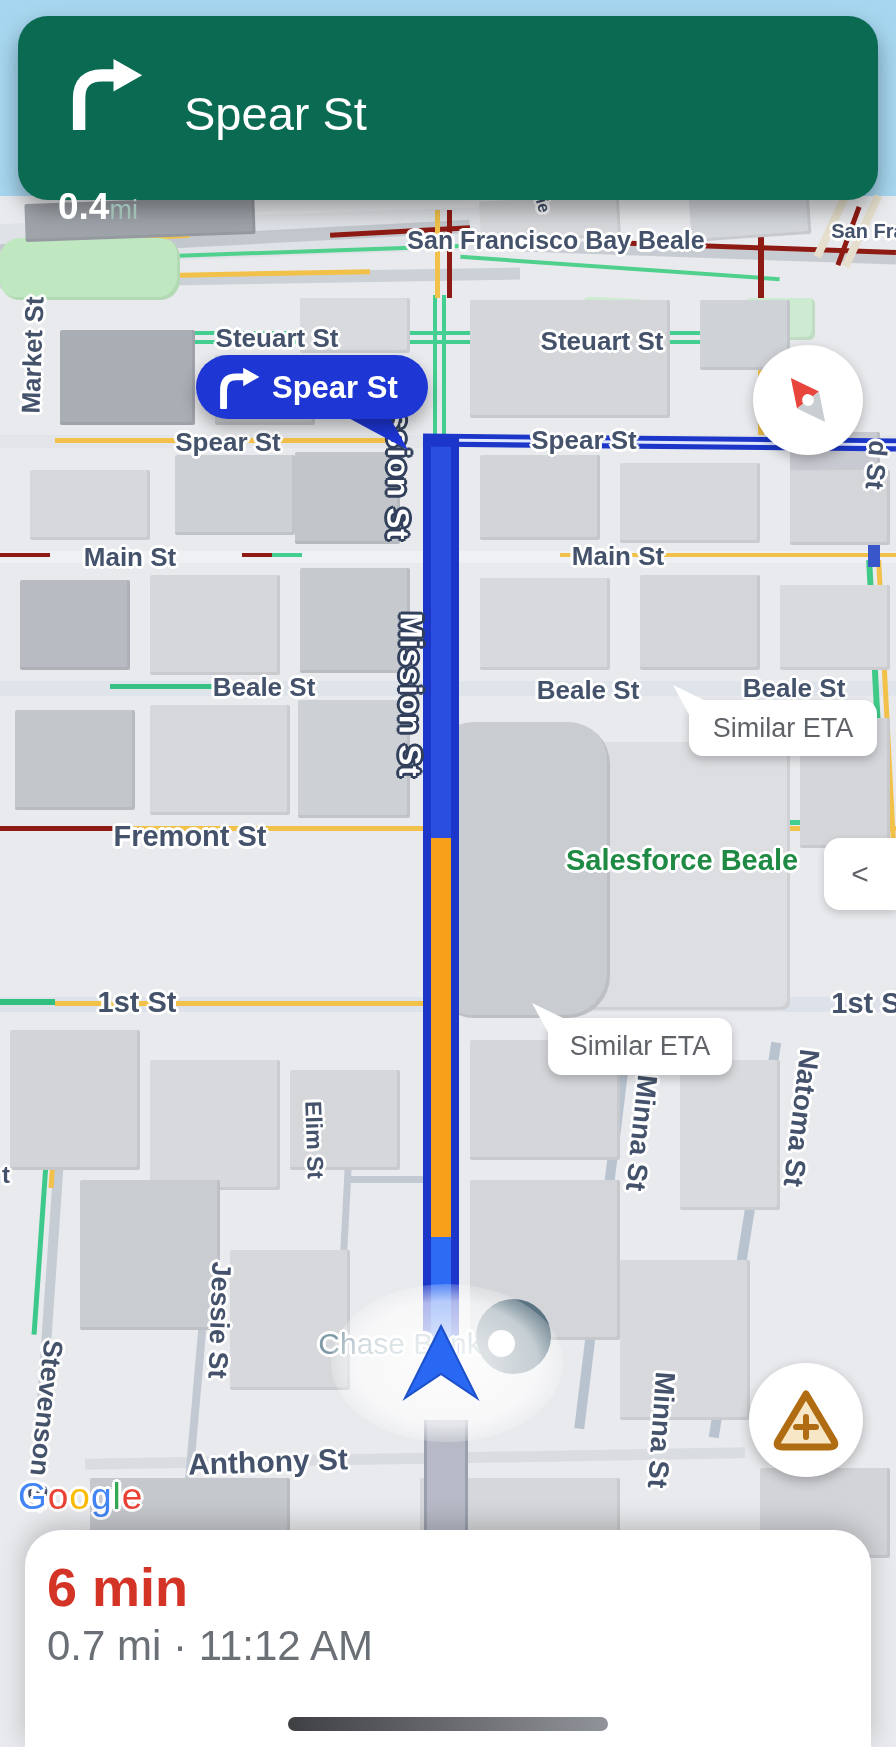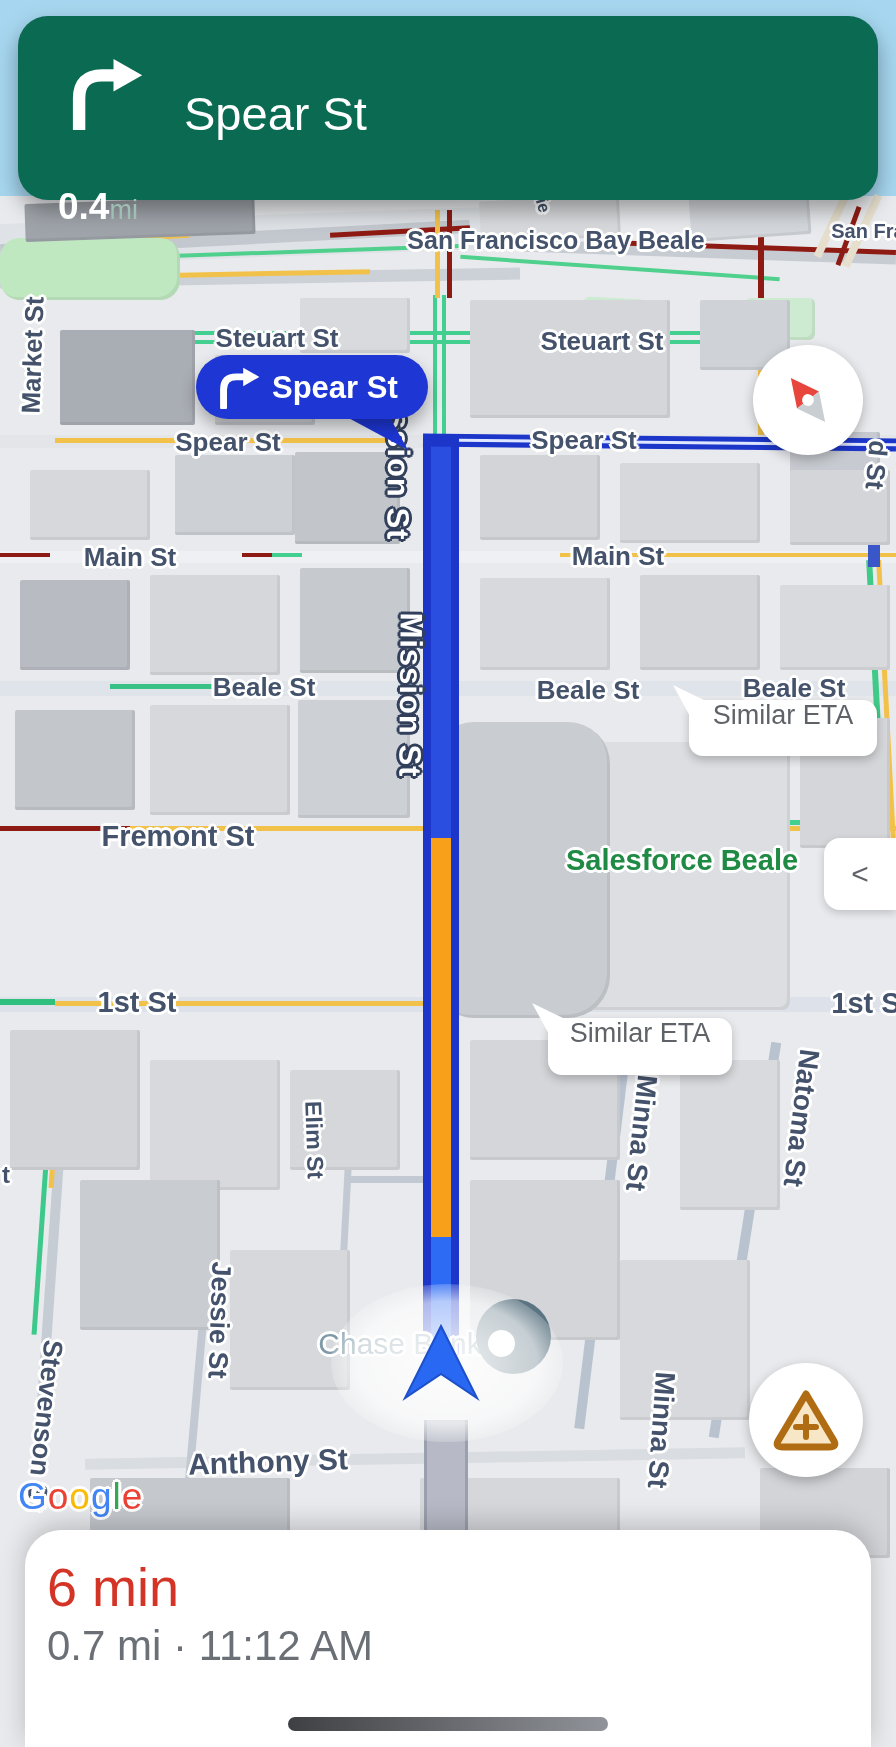--- a/index.html
+++ b/index.html
@@ -30,21 +30,21 @@
   #banner .dist{position:absolute;left:40px;top:122px;font-size:37px;font-weight:700;color:#fff;margin-top:48px;}
   #banner .dist small{font-size:27px;font-weight:400;color:#9fbfb5;}
   
   #callout{position:absolute;left:196px;top:355px;width:232px;height:64px;background:#1d36d4;
            border-radius:32px;box-shadow:0 8px 16px rgba(0,0,0,.3);}
   #callout .txt{position:absolute;left:76px;top:15px;font-size:31px;font-weight:700;color:#fff;}
   #callout-tail{position:absolute;left:330px;top:408px;width:78px;height:42px;background:#1d36d4;
            clip-path:polygon(0 0,70% 0,100% 100%);}
   
   .eta-bubble{position:absolute;background:#fff;border-radius:14px;box-shadow:0 4px 10px rgba(0,0,0,.22);
-    display:flex;justify-content:center;font-size:27px;color:#5f6368;}
+    display:flex;align-items:center;justify-content:center;font-size:27px;color:#5f6368;}
   .eta-tail{position:absolute;width:34px;height:30px;background:#fff;
     clip-path:polygon(0 0,100% 55%,48% 100%);}
   
   .roundbtn{position:absolute;background:#fff;border-radius:50%;box-shadow:0 4px 12px rgba(0,0,0,.25);}
   #collapse{position:absolute;right:0;top:838px;width:72px;height:72px;background:#fff;
     border-radius:16px 0 0 16px;box-shadow:0 3px 8px rgba(0,0,0,.18);
     display:flex;align-items:center;justify-content:center;font-size:30px;color:#5f6368;}
   
   #halo{position:absolute;left:331px;top:1284px;width:232px;height:158px;border-radius:50%;
     background:radial-gradient(ellipse at center,rgba(255,255,255,.9) 0%,rgba(255,255,255,.65) 55%,rgba(255,255,255,0) 78%);}
@@ -178,21 +178,21 @@
     <div class="slabel" style="left:33px;top:355px;--r:-88deg;">Market St</div>
     <div class="slabel" style="left:277px;top:338px;">Steuart St</div>
     <div class="slabel" style="left:602px;top:341px;">Steuart St</div>
     <div class="slabel" style="left:228px;top:442px;">Spear St</div>
     <div class="slabel" style="left:584px;top:440px;">Spear St</div>
     <div class="slabel" style="left:130px;top:557px;">Main St</div>
     <div class="slabel" style="left:618px;top:556px;">Main St</div>
     <div class="slabel" style="left:264px;top:687px;">Beale St</div>
     <div class="slabel" style="left:588px;top:690px;">Beale St</div>
     <div class="slabel" style="left:794px;top:688px;">Beale St</div>
-    <div class="slabel" style="left:178px;top:836px;font-size:29px;">Fremont St</div>
+    <div class="slabel" style="left:190px;top:836px;font-size:29px;">Fremont St</div>
     <div class="slabel" style="left:137px;top:1002px;font-size:29px;">1st St</div>
     <div class="slabel" style="left:866px;top:1003px;font-size:29px;">1st S</div>
     <div class="rlabel" style="left:398px;top:458px;--r:90.5deg;">Mission St</div>
     <div class="rlabel" style="left:410px;top:695px;--r:90.5deg;">Mission St</div>
     <div class="slabel" style="left:641px;top:1133px;font-size:28px;--r:96deg;">Minna St</div>
     <div class="slabel" style="left:661px;top:1430px;font-size:28px;--r:94deg;">Minna St</div>
     <div class="slabel" style="left:801px;top:1118px;font-size:28px;--r:97deg;">Natoma St</div>
     <div class="slabel" style="left:314px;top:1140px;font-size:23px;--r:88deg;">Elim St</div>
     <div class="slabel" style="left:219px;top:1320px;font-size:27px;--r:92deg;">Jessie St</div>
     <div class="slabel" style="left:44px;top:1425px;font-size:27px;--r:96deg;">Stevenson St</div>
@@ -255,17 +255,17 @@
       <path d="M20 74 V42 Q20 18 44 18 H60" stroke="#fff" stroke-width="13" fill="none" stroke-linecap="round"></path>
       <path d="M56 1 L56 35 L86 18 Z" fill="#fff"></path>
     </svg>
     <div class="instr">Spear St</div>
     <div class="dist">
       <span>0.4</span><small>mi</small>
     </div>
   </div>
 
   <div id="sheet"></div>
-  <div class="eta" id="eta-text" style="position:absolute;left:47px;top:1556px;font-size:54px;font-weight:400;color:#d33426;">6 min</div>
+  <div class="eta" id="eta-text" style="position:absolute;left:47px;top:1556px;font-size:54px;font-weight:700;color:#d33426;">6 min</div>
   <div style="position:absolute;left:47px;top:1622px;font-size:42px;color:#6a7076;">0.7 mi · 11:12 AM</div>
   <div id="handle"></div>
 
 </div>
 
 </body></html>

